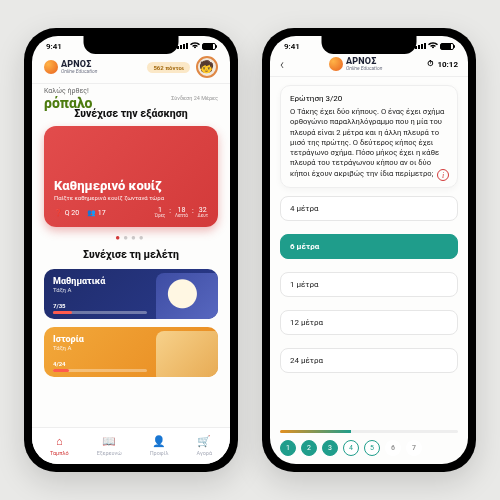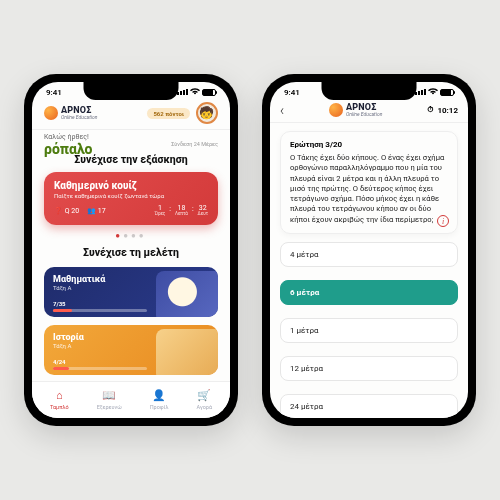--- a/index.html
+++ b/index.html
@@ -1,36 +1,36 @@
 <!DOCTYPE html>
 <html><head>
 <meta charset="utf-8">
 <style>
   * { box-sizing: border-box; margin: 0; padding: 0; font-family: -apple-system, BlinkMacSystemFont, "Segoe UI", Roboto, sans-serif; }
   body { background: #e9e9e7; width: 500px; height: 500px; display: flex; gap: 24px; align-items: center; justify-content: center; }
-  .phone { width: 214px; height: 352px; background: #000; border-radius: 32px; padding: 8px; box-shadow: 0 10px 30px rgba(0,0,0,.15); position: relative; }
+  .phone { width: 214px; height: 444px; background: #000; border-radius: 32px; padding: 8px; box-shadow: 0 10px 30px rgba(0,0,0,.15); position: relative; }
   .notch { position: absolute; top: 8px; left: 50%; transform: translateX(-50%); width: 95px; height: 18px; background: #000; border-radius: 0 0 12px 12px; z-index: 5; }
   .screen { width: 100%; height: 100%; background: #fdfdfc; border-radius: 26px; overflow: hidden; position: relative; display: flex; flex-direction: column; font-size: 8px; }
   .sbar { display: flex; justify-content: space-between; align-items: center; padding: 5px 14px 2px; font-size: 8px; font-weight: 600; }
   .sbar .sig { display: flex; gap: 2px; align-items: center; }
   .header { display: flex; justify-content: space-between; align-items: center; padding: 3px 12px 5px; border-bottom: 1px solid #eee; }
   .logo { display:flex; align-items:center; gap:3px; }
   .logo-mark { width:14px; height:14px; border-radius:50%; background: radial-gradient(circle at 30% 30%, #ffb347,#e8621f); }
   .logo-txt { line-height: 1; }
   .logo-main { font-weight: 800; font-size: 9px; color: #1c2033; letter-spacing: .2px; }
   .logo-sub { font-size: 5px; color: #6f7385; font-style: italic; }
   .points-badge { background:#fbe8c7; color:#a36a10; font-size:6px; font-weight:700; padding:2px 6px; border-radius:8px;}
   .avatar { width:22px; height:22px; border-radius:50%; background:#f1e9dd; border:2px solid #e08845; display:flex; align-items:center; justify-content:center; font-size:12px;}
   .welcome { padding: 3px 12px 1px; }
   .wel1 { font-size: 7px; color:#666;}
   .wel2 { font-size: 14px; font-weight: 800; color:#4d7c0f;}
   .streak { font-size: 5.5px; color:#999; text-align:right; margin-top:-17px; padding-right:12px; }
   .section-title { font-size: 10.5px; font-weight: 800; padding: 6px 12px 4px; color:#111;text-align:center;}
   .quiz-card { margin: 2px 12px 4px; border-radius: 12px; background: linear-gradient(135deg,#e24c4c,#d33a3a); color:#fff; padding: 8px 10px; position:relative; box-shadow: 0 4px 10px rgba(210,60,60,.35);}
-  .qz-title { font-size:10px; font-weight:800;}
+  .qz-title { font-size:13px; font-weight:800;margin-top:44px;}
   .qz-sub { font-size:6px; opacity:.9; margin-top:1px;}
   .qz-row { display:flex; gap:8px; align-items:center; margin-top:6px; font-size:7px;}
   .qz-stat { display:flex; align-items:center; gap:2px; }
   .countdown { margin-left:auto; display:flex; gap:4px;}
   .cd { text-align:center; font-size:7px; line-height:1.05;}
   .cd small { display:block; font-size:4.5px; opacity:.8;}
   .dots { text-align:center; font-size:8px; color:#ccc; letter-spacing:3px; padding:2px 0 0;}
   .dots .on{color:#d33a3a;}
   .subj-card{ margin:4px 12px; border-radius:10px; padding:7px 9px; position:relative; color:#fff; height:50px; overflow:hidden;}
   .subj-math { background: linear-gradient(135deg,#1f2c6b,#2a3a8c); }
@@ -46,21 +46,21 @@
   .tabbar{ margin-top:auto; display:flex; justify-content:space-around; padding:6px 4px 8px; border-top:1px solid #eee; background:#fff;}
   .tab{ text-align:center; color:#a9adba; font-size:5.5px; display:flex; flex-direction:column; align-items:center; gap:2px;}
   .tab.active{ color:#d33a3a;}
   .tab .ico{ width:14px; height:14px; display:flex; align-items:center; justify-content:center; font-size:11px;}
 
   
   .qheader{display:flex; align-items:center; justify-content:space-between; padding:3px 10px 4px; border-bottom:1px solid #eee;}
   .back{font-size:14px; color:#333; font-weight:300;}
   .timer{display:flex; gap:4px; align-items:center; font-size:8px; font-weight:700;}
   .qcard{ margin:8px 10px 4px; border:1px solid #eee; border-radius:10px; padding:8px 9px; box-shadow:0 2px 6px rgba(0,0,0,.04); position:relative;}
-  .qnum{font-size:8px; font-weight:700; margin-bottom:4px;}
+  .qnum{font-size:8px; font-weight:400; margin-bottom:4px;}
   .qtxt{font-size:7.6px; line-height:1.35; color:#222;}
   .infoic{position:absolute; right:8px; bottom:6px; width:12px; height:12px; border-radius:50%; border:1px solid #d33a3a; color:#d33a3a; font-style:italic; font-size:8px; text-align:center; line-height:11px; font-family:serif;}
   .answers{ padding: 4px 10px 0; display:flex; flex-direction:column; gap:13px;}
   .ans{ border:1px solid #e6e6e6; border-radius:8px; padding:7px 9px; font-size:8px; background:#fff; color:#222;}
   .ans.sel{ background:#1f9d8b; border-color:#1f9d8b; color:#fff; font-weight:700;}
   .qprog{ margin-top:auto; padding:6px 10px 2px;}
   .qbar{ height:3px; background:#eee; border-radius:2px; overflow:hidden;}
   .qbar i{display:block;height:100%;width:40%;background:linear-gradient(90deg,#e28f1f,#1f9d8b);}
   .qnums{ display:flex; gap:5px; padding:5px 10px 8px;}
   .qn{ width:16px; height:16px; border-radius:50%; font-size:7px; display:flex;align-items:center;justify-content:center; background:#fff; border:1px solid #1f9d8b; color:#1f9d8b;}

